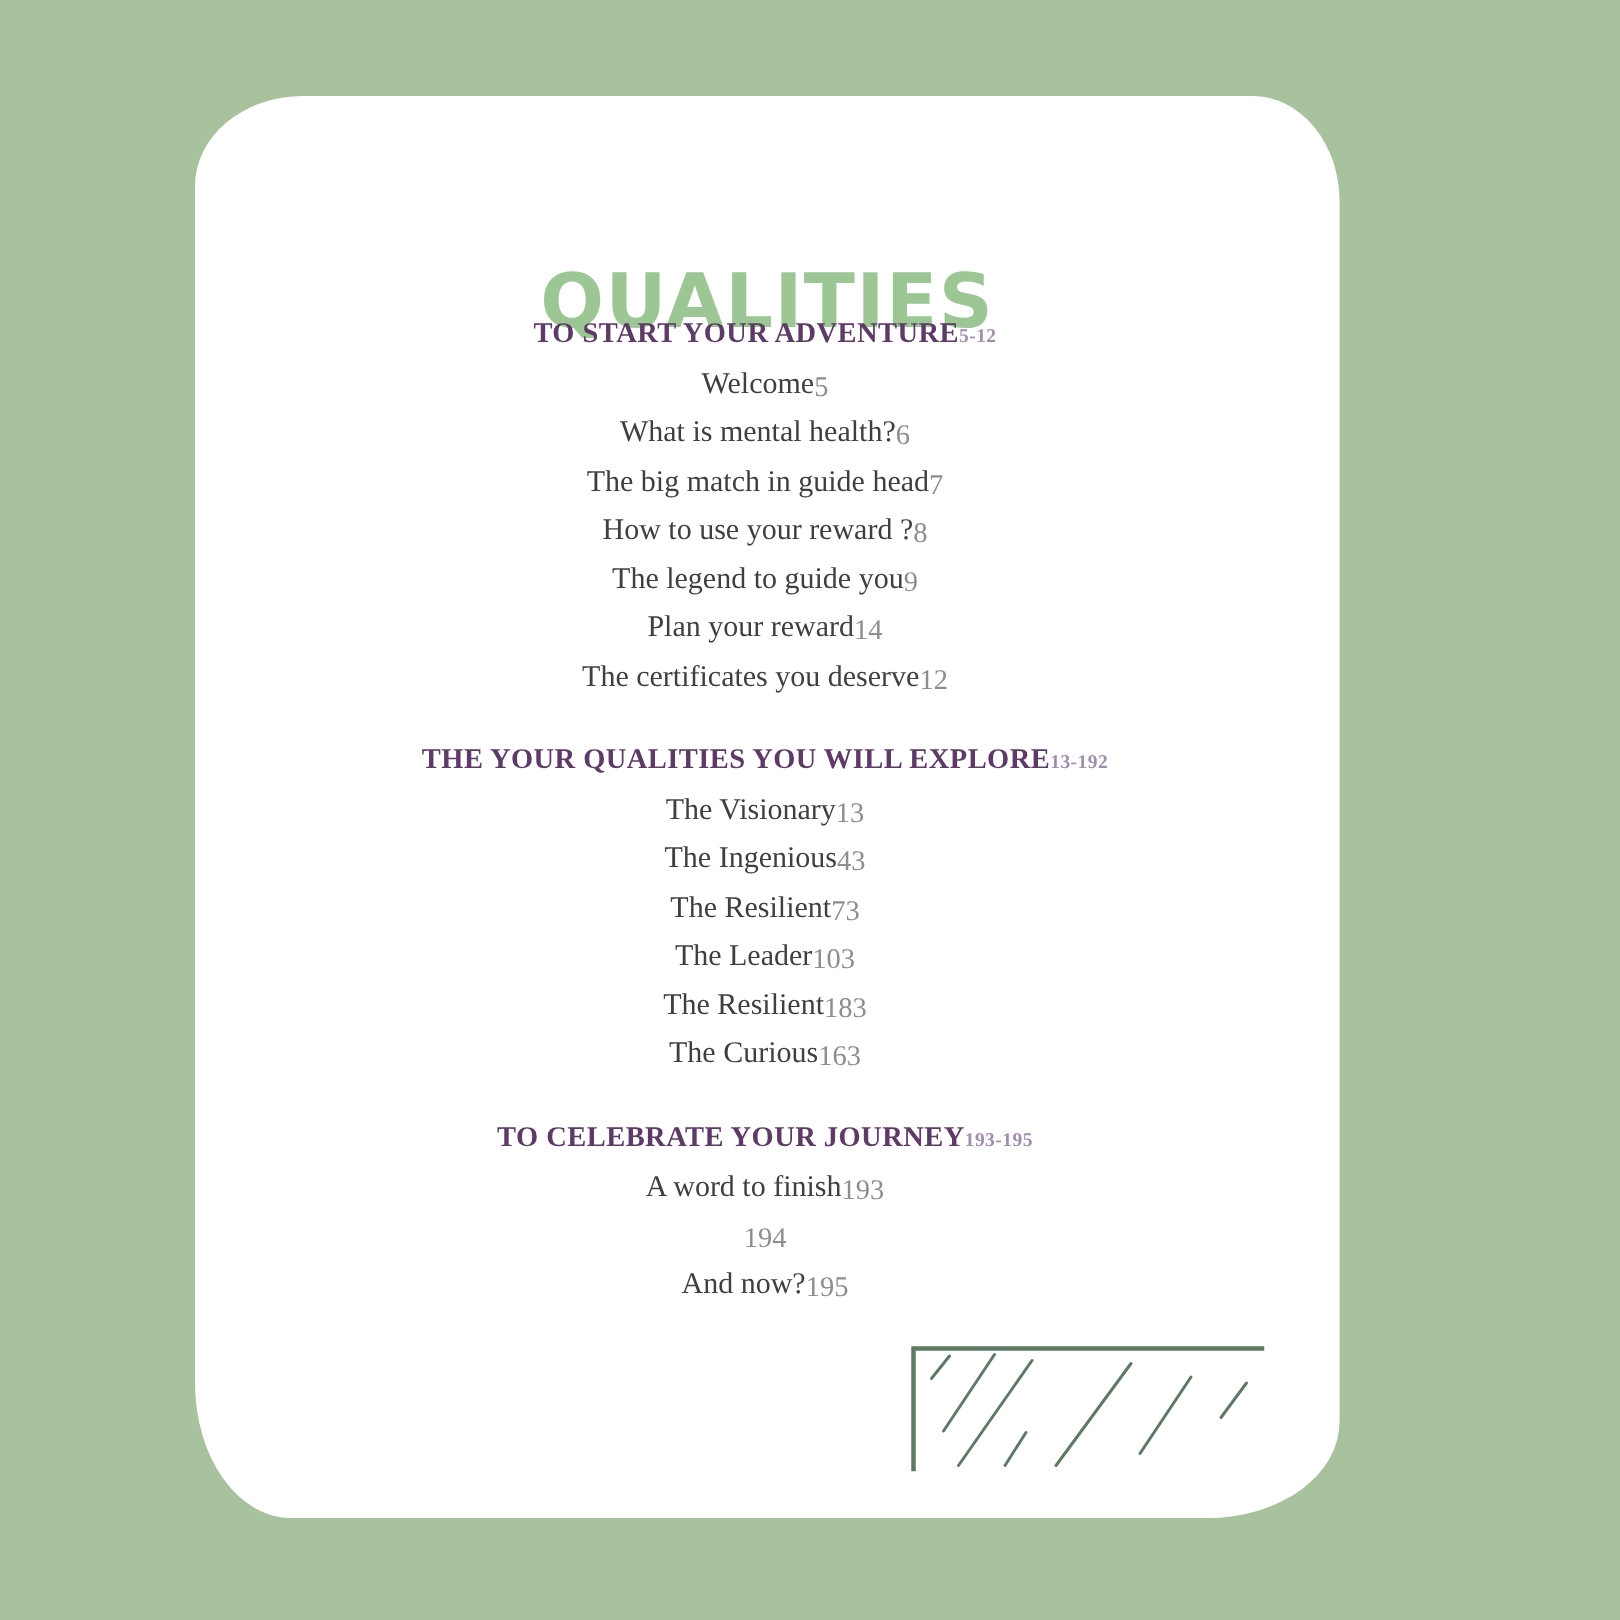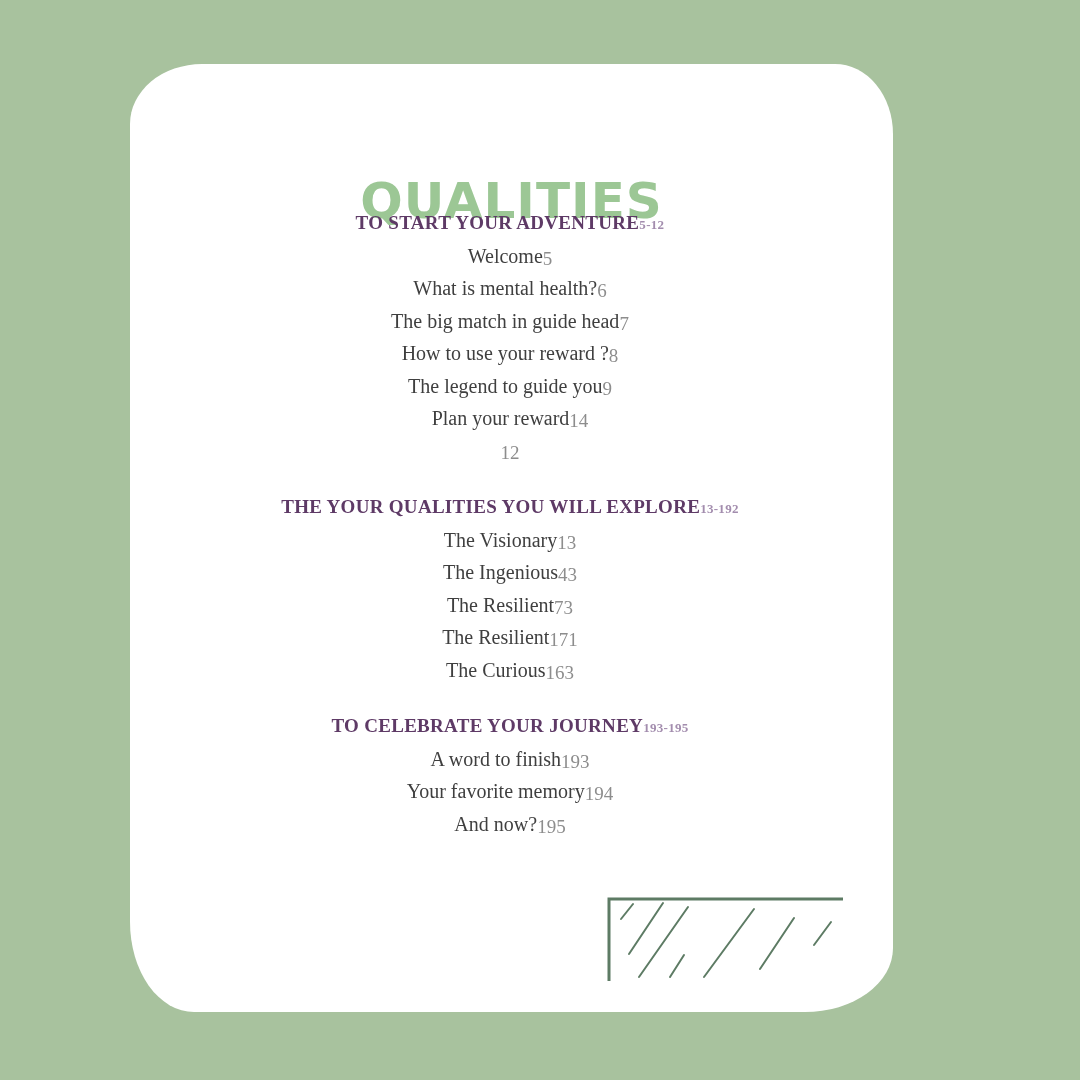--- a/index.html
+++ b/index.html
@@ -114,20 +114,21 @@
           </div>
           <div class="row">
             <span class="item-label">The legend to guide you</span>
             <span class="item-page">9</span>
           </div>
           <div class="row">
             <span class="item-label">Plan your reward</span>
             <span class="item-page">14</span>
           </div>
           <div class="row">
+            <span class="item-label">The certificates you deserve</span>
             <span class="item-page">12</span>
           </div>
         </div>
         <div class="section">
           <div class="row">
             <span class="sec-title">THE YOUR QUALITIES YOU WILL EXPLORE</span>
             <span class="sec-range">13-192</span>
           </div>
           <div class="row">
             <span class="item-label">The Visionary</span>
@@ -135,39 +136,42 @@
           </div>
           <div class="row">
             <span class="item-label">The Ingenious</span>
             <span class="item-page">43</span>
           </div>
           <div class="row">
             <span class="item-label">The Resilient</span>
             <span class="item-page">73</span>
           </div>
           <div class="row">
+            <span class="item-label">The Leader</span>
+            <span class="item-page">103</span>
+          </div>
+          <div class="row">
             <span class="item-label">The Resilient</span>
-            <span class="item-page">171</span>
+            <span class="item-page">183</span>
           </div>
           <div class="row">
             <span class="item-label">The Curious</span>
             <span class="item-page">163</span>
           </div>
         </div>
         <div class="section">
           <div class="row">
             <span class="sec-title">TO CELEBRATE YOUR JOURNEY</span>
             <span class="sec-range">193-195</span>
           </div>
           <div class="row">
             <span class="item-label">A word to finish</span>
             <span class="item-page">193</span>
           </div>
           <div class="row">
-            <span class="item-label">Your favorite memory</span>
             <span class="item-page">194</span>
           </div>
           <div class="row">
             <span class="item-label">And now?</span>
             <span class="item-page">195</span>
           </div>
         </div>
       </div>
 
     <div class="corner-decoration">

